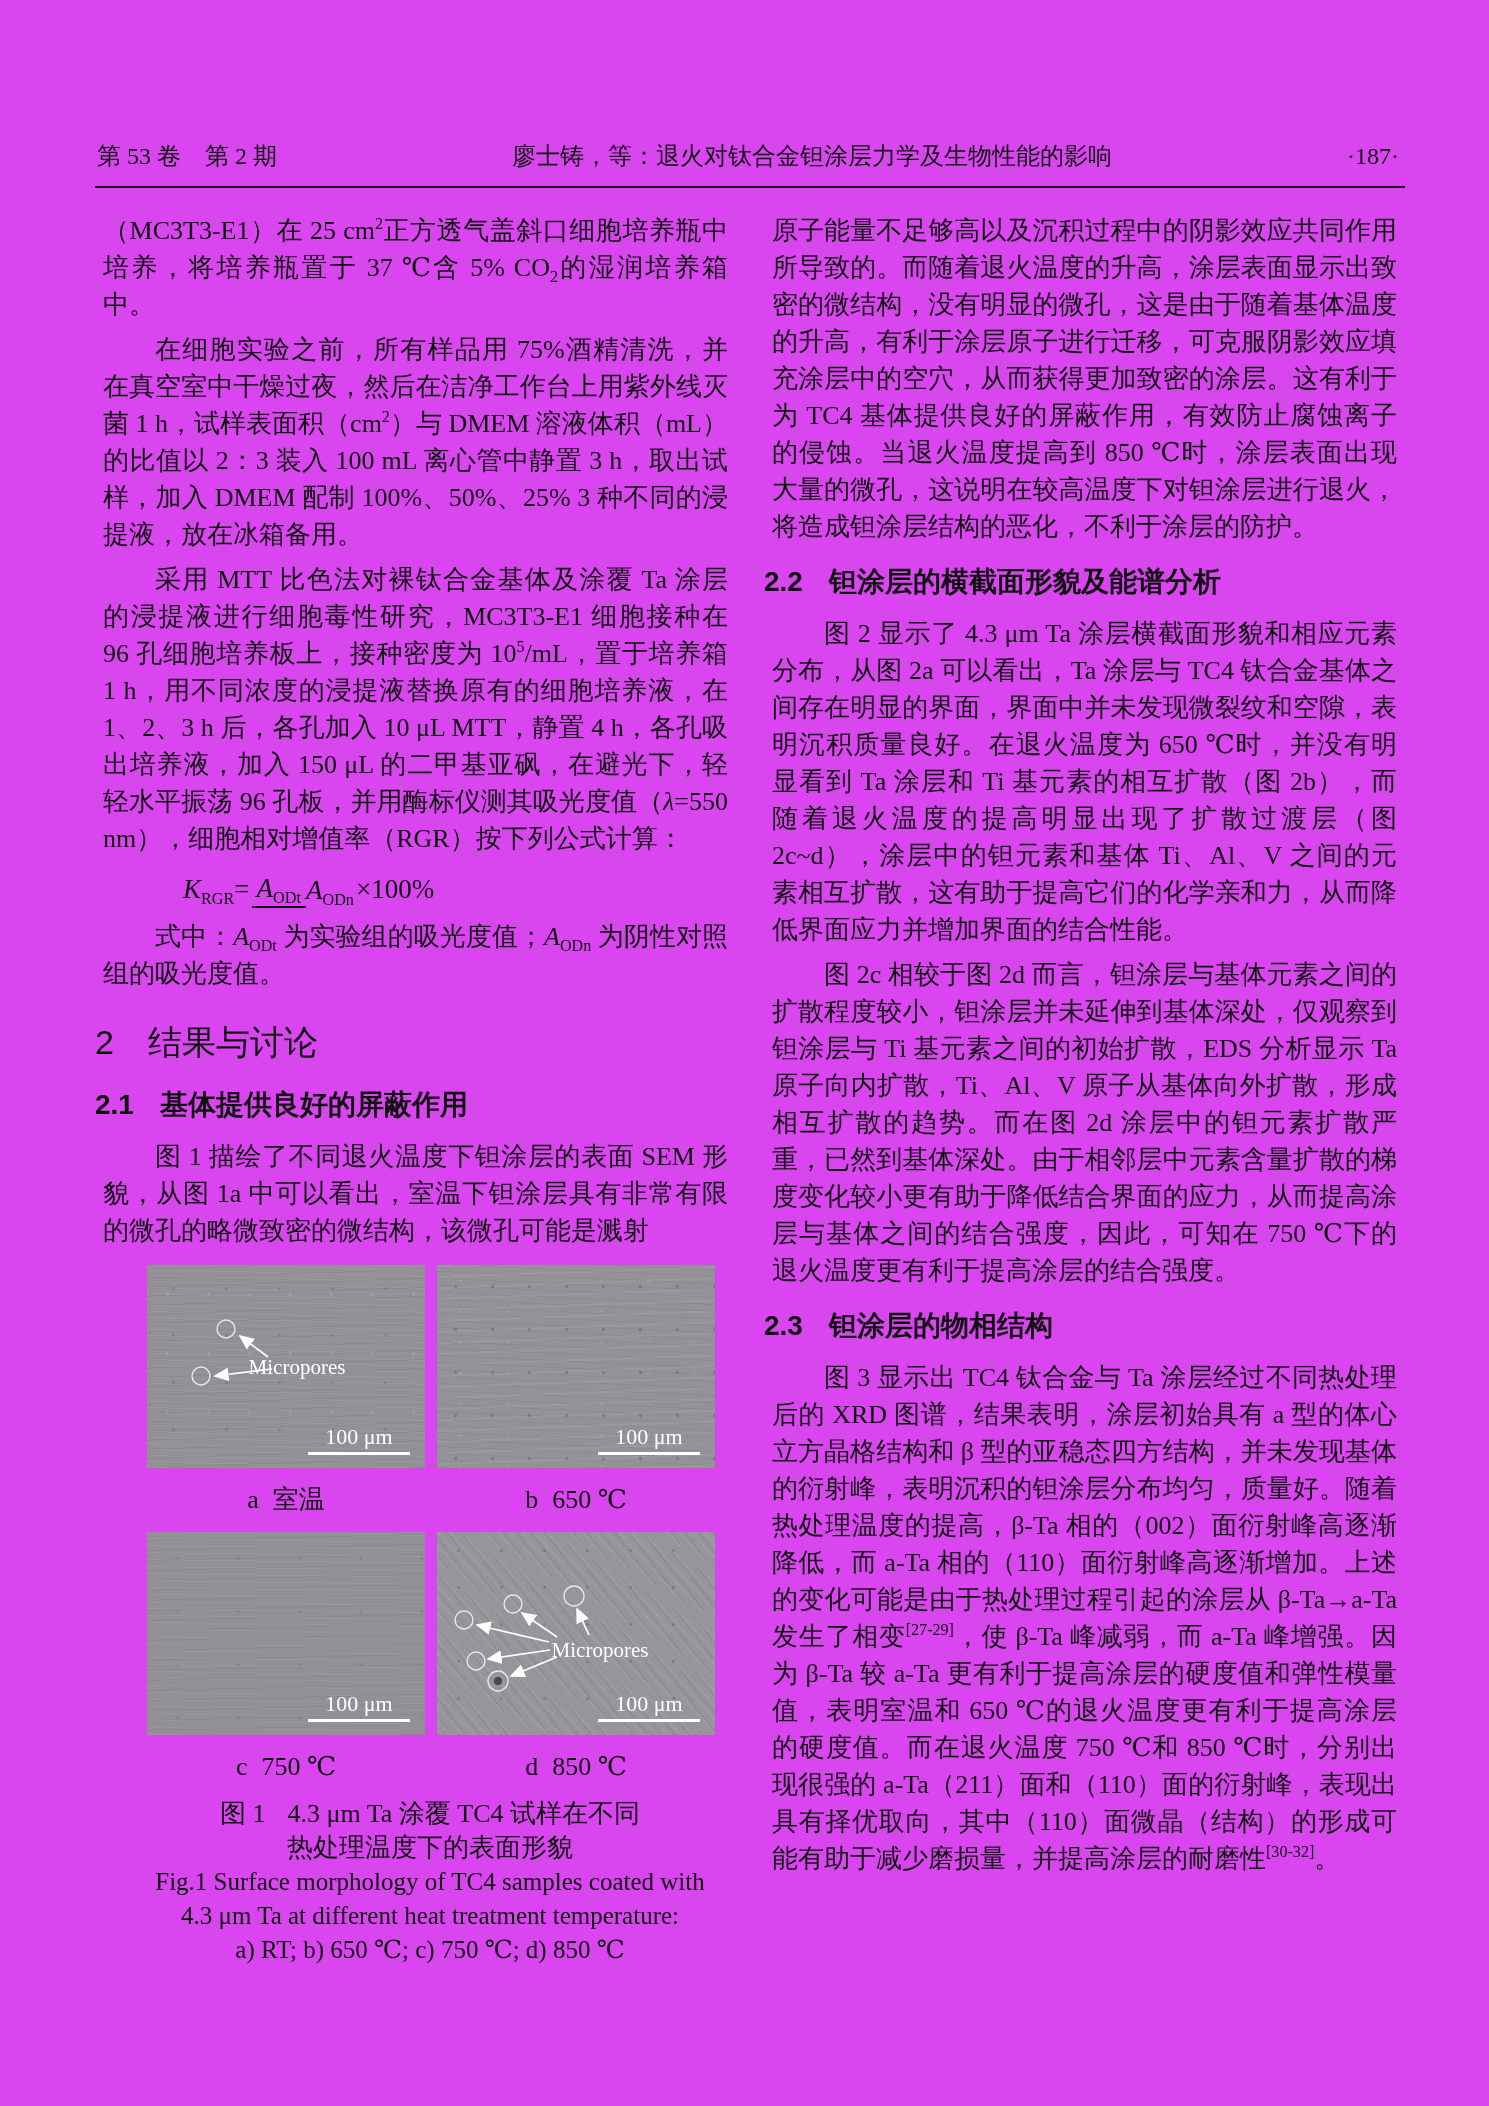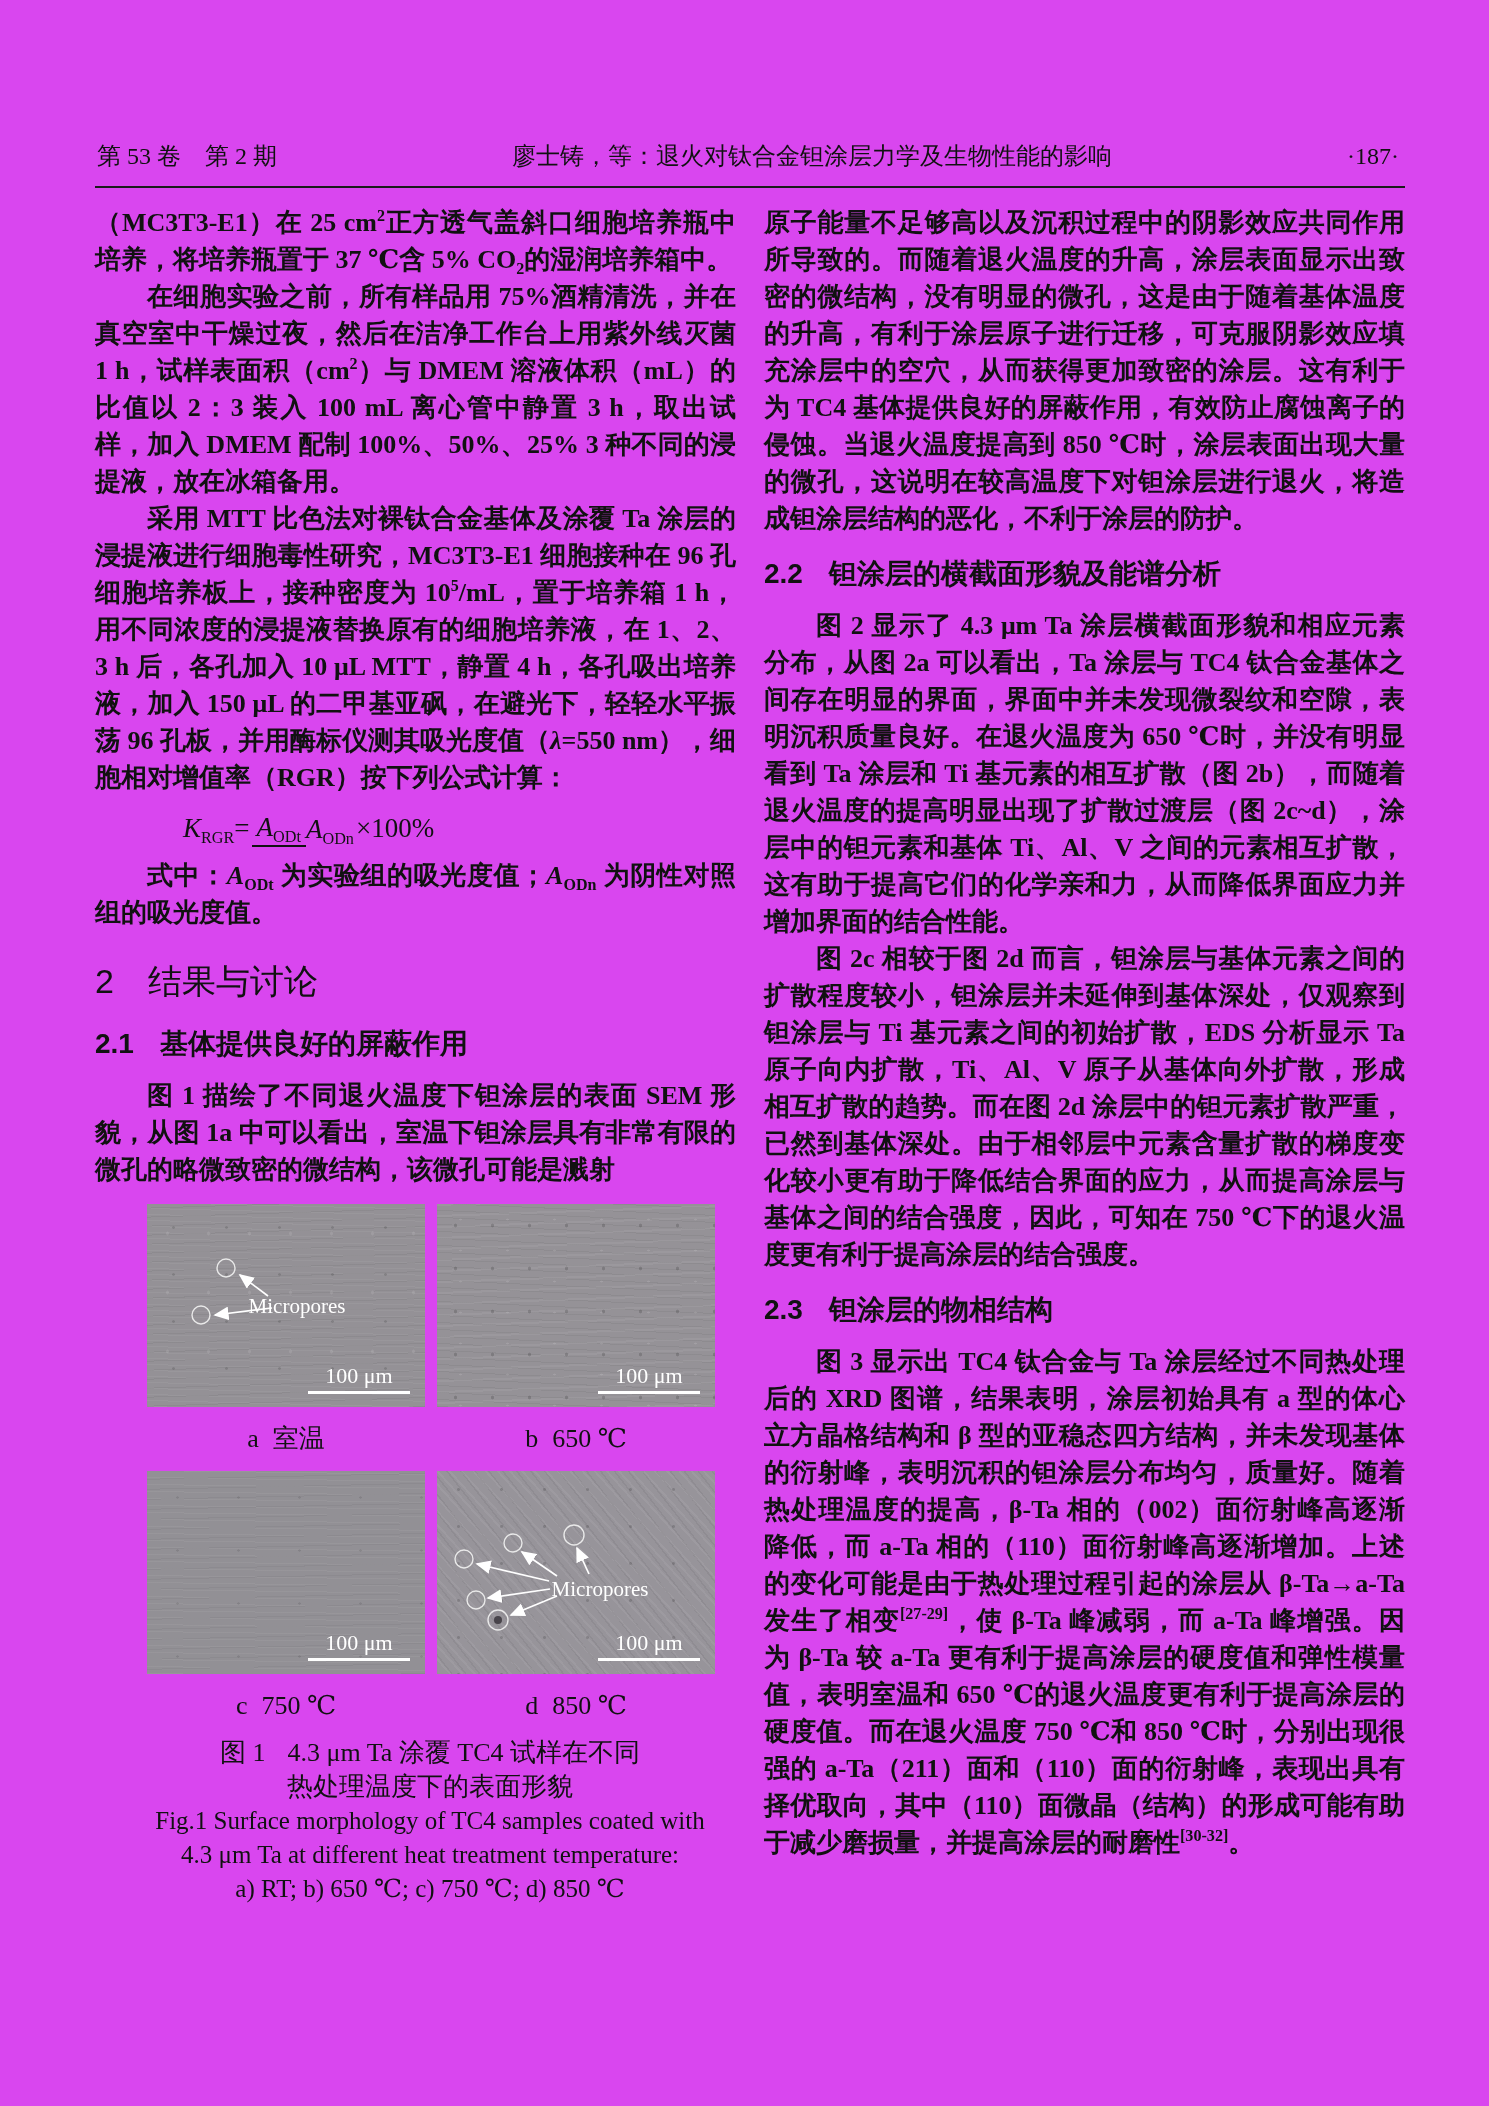--- a/index.html
+++ b/index.html
@@ -17,21 +17,21 @@
   .hdr{
     display:flex;align-items:baseline;justify-content:space-between;
     font-size:24px;
     padding:0 6px 14px 2px;
     border-bottom:2.5px solid #1a1a1a;
   }
   .hdr-center{flex:1;text-align:center;}
   
   .cols{display:flex;gap:28px;margin-top:16px;}
   .col{width:641px;font-size:26px;line-height:37px;text-align:justify;}
-  .para{margin:0;font-weight:bold;}
+  .para{margin:8px;}
   .para.indent{text-indent:2em;}
   sup,sub{font-size:0.62em;line-height:0;}
   i{font-family:"Liberation Serif","DejaVu Serif",serif;}
   
   .h1{
     font-family:"Liberation Sans","DejaVu Sans",sans-serif;
     font-weight:normal;font-size:34px;line-height:40px;
     margin:30px 0 26px 0;text-align:left;text-indent:0;
   }
   .h1 .h-num{margin-right:34px;}

